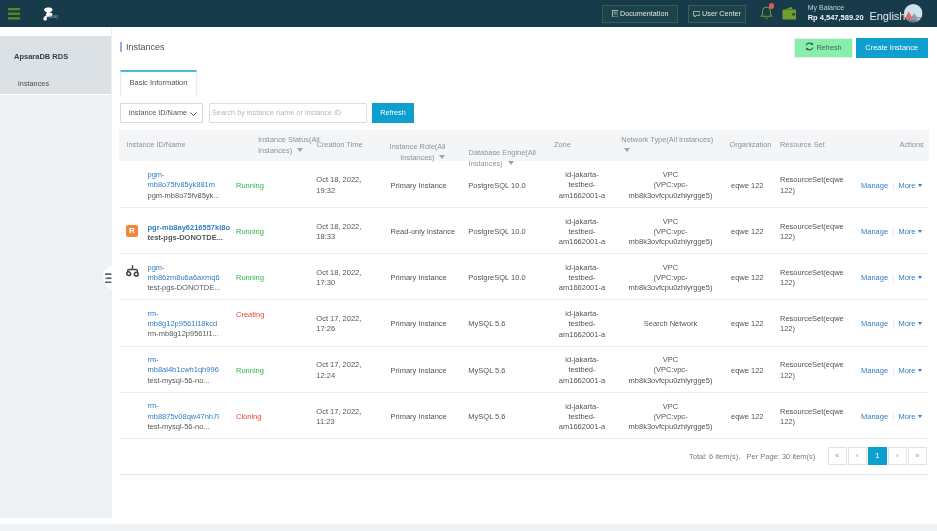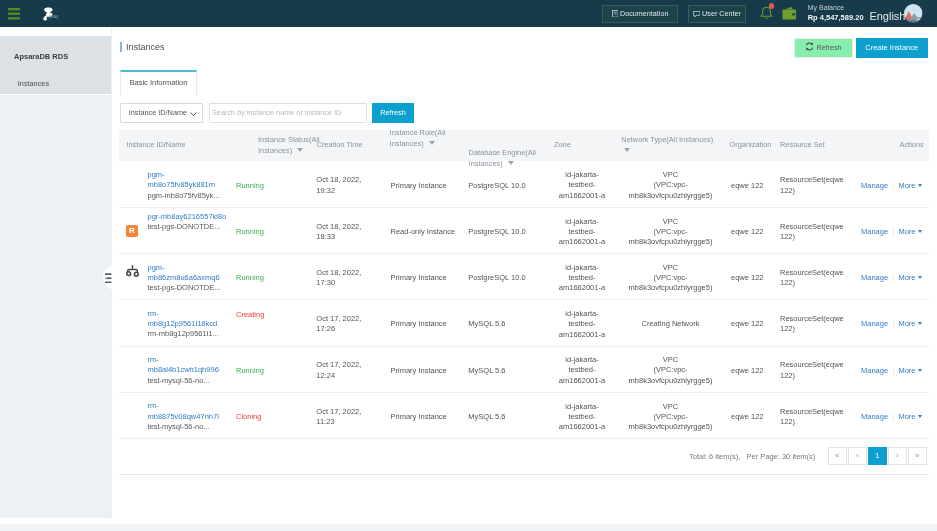--- a/index.html
+++ b/index.html
@@ -105,40 +105,40 @@
 <div class="abs" style="left:372px;top:103.3px;width:42px;height:19.7px;background:#0d9fce;color:#fff;font-size:7.3px;line-height:19.7px;text-align:center;">Refresh</div>
 
 <div class="abs" style="left:119px;top:130px;width:810px;height:30.5px;background:#f4f5f7;"></div>
 <div class="abs" style="left:0;top:0;width:937px;height:0;font-size:7.4px;color:#8a939c;">
   <div style="position:absolute;left:126.4px;top:140px;">Instance ID/Name</div>
     <div style="position:absolute;left:316.5px;top:140px;">Creation Time</div>
     <div style="position:absolute;left:554px;top:140px;">Zone</div>
     <div style="position:absolute;left:729.5px;top:140px;">Organization</div>
     <div style="position:absolute;left:780px;top:140px;">Resource Set</div>
     <div style="position:absolute;left:222px;top:135px;line-height:10.5px;margin-left:36px;">Instance Status(All<br>Instances) <span style="display:inline-block;width:0;height:0;border-left:3.2px solid transparent;border-right:3.2px solid transparent;border-top:4px solid #9aa5ad;vertical-align:0.5px;margin-left:3px;"></span></div>
-    <div style="position:absolute;left:389.6px;top:128px;line-height:10.5px;">Instance Role(All<br>Instances) <span style="display:inline-block;width:0;height:0;border-left:3.2px solid transparent;border-right:3.2px solid transparent;border-top:4px solid #9aa5ad;vertical-align:0.5px;margin-left:3px;"></span></div>
+    <div style="position:absolute;left:389.6px;top:142px;line-height:10.5px;text-align:right;">Instance Role(All<br>Instances) <span style="display:inline-block;width:0;height:0;border-left:3.2px solid transparent;border-right:3.2px solid transparent;border-top:4px solid #9aa5ad;vertical-align:0.5px;margin-left:3px;"></span></div>
     <div style="position:absolute;left:468.6px;top:135px;line-height:10.5px;margin-top:13px;">Database Engine(All<br>Instances) <span style="display:inline-block;width:0;height:0;border-left:3.2px solid transparent;border-right:3.2px solid transparent;border-top:4px solid #9aa5ad;vertical-align:0.5px;margin-left:3px;"></span></div>
     <div style="position:absolute;left:621.3px;top:135px;line-height:10.5px;">Network Type(All Instances)<br><span style="display:inline-block;width:0;height:0;border-left:3.2px solid transparent;border-right:3.2px solid transparent;border-top:4px solid #9aa5ad;vertical-align:0.5px;margin-left:3px;"></span></div>
     <div style="position:absolute;right:13.3px;top:140px;">Actions</div>
 </div>
 
 <div class="abs" style="left:0;top:0;width:937px;height:0;font-size:7.5px;color:#4f545a;">
   <div style="position:absolute;left:147.5px;top:170.2px;line-height:10.3px;"><span style="color:#2f7dc8;">pgm-<br>mb8o75fv85yk881m</span><br><span style="color:#55585c;">pgm-mb8o75fv85yk...</span></div>
     <div style="position:absolute;left:236px;top:180.5px;line-height:10.3px;color:#35b14d;">Running</div>
     <div style="position:absolute;left:316.3px;top:175.3px;line-height:10.3px;">Oct 18, 2022,<br>19:32</div>
     <div style="position:absolute;left:390.5px;top:180.5px;line-height:10.3px;">Primary Instance</div>
     <div style="position:absolute;left:468.3px;top:180.5px;line-height:10.3px;">PostgreSQL 10.0</div>
     <div style="position:absolute;left:550px;top:170.2px;width:64px;text-align:center;line-height:10.3px;">id-jakarta-<br>testbed-<br>am1662001-a</div>
     <div style="position:absolute;left:616px;top:170.2px;width:109px;text-align:center;line-height:10.3px;">VPC<br>(VPC:vpc-<br>mb8k3ovfcpu0zhlyrgge5)</div>
     <div style="position:absolute;left:731px;top:180.5px;line-height:10.3px;">eqwe 122</div>
     <div style="position:absolute;left:780px;top:175.3px;line-height:10.3px;">ResourceSet(eqwe<br>122)</div>
     <div style="position:absolute;right:15.5px;top:180.5px;line-height:10.3px;color:#2f7dc8;white-space:nowrap;">Manage<span style="color:#dcdcdc;">&nbsp;&nbsp;|&nbsp;&nbsp;</span>More<span style="display:inline-block;width:0;height:0;border-left:2.7px solid transparent;border-right:2.7px solid transparent;border-top:3.3px solid #2f7dc8;margin-left:2px;vertical-align:1px;"></span></div>
     <div style="position:absolute;left:119px;width:810px;top:206.75px;height:1px;background:#ededee;"></div>
 <div style="position:absolute;left:126px;top:225.4px;width:12px;height:12px;background:#f2873b;border-radius:2px;color:#fff;font-size:8px;line-height:12px;text-align:center;font-weight:bold;">R</div>
-    <div style="position:absolute;left:147.5px;top:212px;line-height:10.3px;"><span style="color:#2f7dc8;">pgr-mb8ay6216557kl8o</span><br><span style="color:#55585c;">test-pgs-DONOTDE...</span></div>
+    <div style="position:absolute;left:147.5px;top:223px;line-height:10.3px;font-weight:bold;"><span style="color:#2f7dc8;">pgr-mb8ay6216557kl8o</span><br><span style="color:#55585c;">test-pgs-DONOTDE...</span></div>
     <div style="position:absolute;left:236px;top:226.8px;line-height:10.3px;color:#35b14d;">Running</div>
     <div style="position:absolute;left:316.3px;top:221.6px;line-height:10.3px;">Oct 18, 2022,<br>18:33</div>
     <div style="position:absolute;left:390.5px;top:226.8px;line-height:10.3px;">Read-only Instance</div>
     <div style="position:absolute;left:468.3px;top:226.8px;line-height:10.3px;">PostgreSQL 10.0</div>
     <div style="position:absolute;left:550px;top:216.5px;width:64px;text-align:center;line-height:10.3px;">id-jakarta-<br>testbed-<br>am1662001-a</div>
     <div style="position:absolute;left:616px;top:216.5px;width:109px;text-align:center;line-height:10.3px;">VPC<br>(VPC:vpc-<br>mb8k3ovfcpu0zhlyrgge5)</div>
     <div style="position:absolute;left:731px;top:226.8px;line-height:10.3px;">eqwe 122</div>
     <div style="position:absolute;left:780px;top:221.6px;line-height:10.3px;">ResourceSet(eqwe<br>122)</div>
     <div style="position:absolute;right:15.5px;top:226.8px;line-height:10.3px;color:#2f7dc8;white-space:nowrap;">Manage<span style="color:#dcdcdc;">&nbsp;&nbsp;|&nbsp;&nbsp;</span>More<span style="display:inline-block;width:0;height:0;border-left:2.7px solid transparent;border-right:2.7px solid transparent;border-top:3.3px solid #2f7dc8;margin-left:2px;vertical-align:1px;"></span></div>
     <div style="position:absolute;left:119px;width:810px;top:253.00px;height:1px;background:#ededee;"></div>
@@ -158,21 +158,21 @@
     <div style="position:absolute;left:731px;top:273.0px;line-height:10.3px;">eqwe 122</div>
     <div style="position:absolute;left:780px;top:267.8px;line-height:10.3px;">ResourceSet(eqwe<br>122)</div>
     <div style="position:absolute;right:15.5px;top:273.0px;line-height:10.3px;color:#2f7dc8;white-space:nowrap;">Manage<span style="color:#dcdcdc;">&nbsp;&nbsp;|&nbsp;&nbsp;</span>More<span style="display:inline-block;width:0;height:0;border-left:2.7px solid transparent;border-right:2.7px solid transparent;border-top:3.3px solid #2f7dc8;margin-left:2px;vertical-align:1px;"></span></div>
     <div style="position:absolute;left:119px;width:810px;top:299.25px;height:1px;background:#ededee;"></div>
 <div style="position:absolute;left:147.5px;top:308.9px;line-height:10.3px;"><span style="color:#2f7dc8;">rm-<br>mb8g12p9561l18kcd</span><br><span style="color:#55585c;margin-top:8px;">rm-mb8g12p9561l1...</span></div>
     <div style="position:absolute;left:236px;top:310px;line-height:10.3px;color:#ee4239;">Creating</div>
     <div style="position:absolute;left:316.3px;top:314.1px;line-height:10.3px;">Oct 17, 2022,<br>17:26</div>
     <div style="position:absolute;left:390.5px;top:319.3px;line-height:10.3px;">Primary Instance</div>
     <div style="position:absolute;left:468.3px;top:319.3px;line-height:10.3px;">MySQL 5.6</div>
     <div style="position:absolute;left:550px;top:309.0px;width:64px;text-align:center;line-height:10.3px;">id-jakarta-<br>testbed-<br>am1662001-a</div>
-    <div style="position:absolute;left:616px;top:319.3px;width:109px;text-align:center;line-height:10.3px;">Creating Network</div>
+    <div style="position:absolute;left:616px;top:319.3px;width:109px;text-align:center;line-height:10.3px;">Search Network</div>
     <div style="position:absolute;left:731px;top:319.3px;line-height:10.3px;">eqwe 122</div>
     <div style="position:absolute;left:780px;top:314.1px;line-height:10.3px;">ResourceSet(eqwe<br>122)</div>
     <div style="position:absolute;right:15.5px;top:319.3px;line-height:10.3px;color:#2f7dc8;white-space:nowrap;">Manage<span style="color:#dcdcdc;">&nbsp;&nbsp;|&nbsp;&nbsp;</span>More<span style="display:inline-block;width:0;height:0;border-left:2.7px solid transparent;border-right:2.7px solid transparent;border-top:3.3px solid #2f7dc8;margin-left:2px;vertical-align:1px;"></span></div>
     <div style="position:absolute;left:119px;width:810px;top:345.50px;height:1px;background:#ededee;"></div>
 <div style="position:absolute;left:147.5px;top:355.2px;line-height:10.3px;"><span style="color:#2f7dc8;">rm-<br>mb8al4b1cwh1qh996</span><br><span style="color:#55585c;">test-mysql-56-no...</span></div>
     <div style="position:absolute;left:236px;top:365.5px;line-height:10.3px;color:#35b14d;">Running</div>
     <div style="position:absolute;left:316.3px;top:360.3px;line-height:10.3px;">Oct 17, 2022,<br>12:24</div>
     <div style="position:absolute;left:390.5px;top:365.5px;line-height:10.3px;">Primary Instance</div>
     <div style="position:absolute;left:468.3px;top:365.5px;line-height:10.3px;">MySQL 5.6</div>
     <div style="position:absolute;left:550px;top:355.2px;width:64px;text-align:center;line-height:10.3px;">id-jakarta-<br>testbed-<br>am1662001-a</div>

